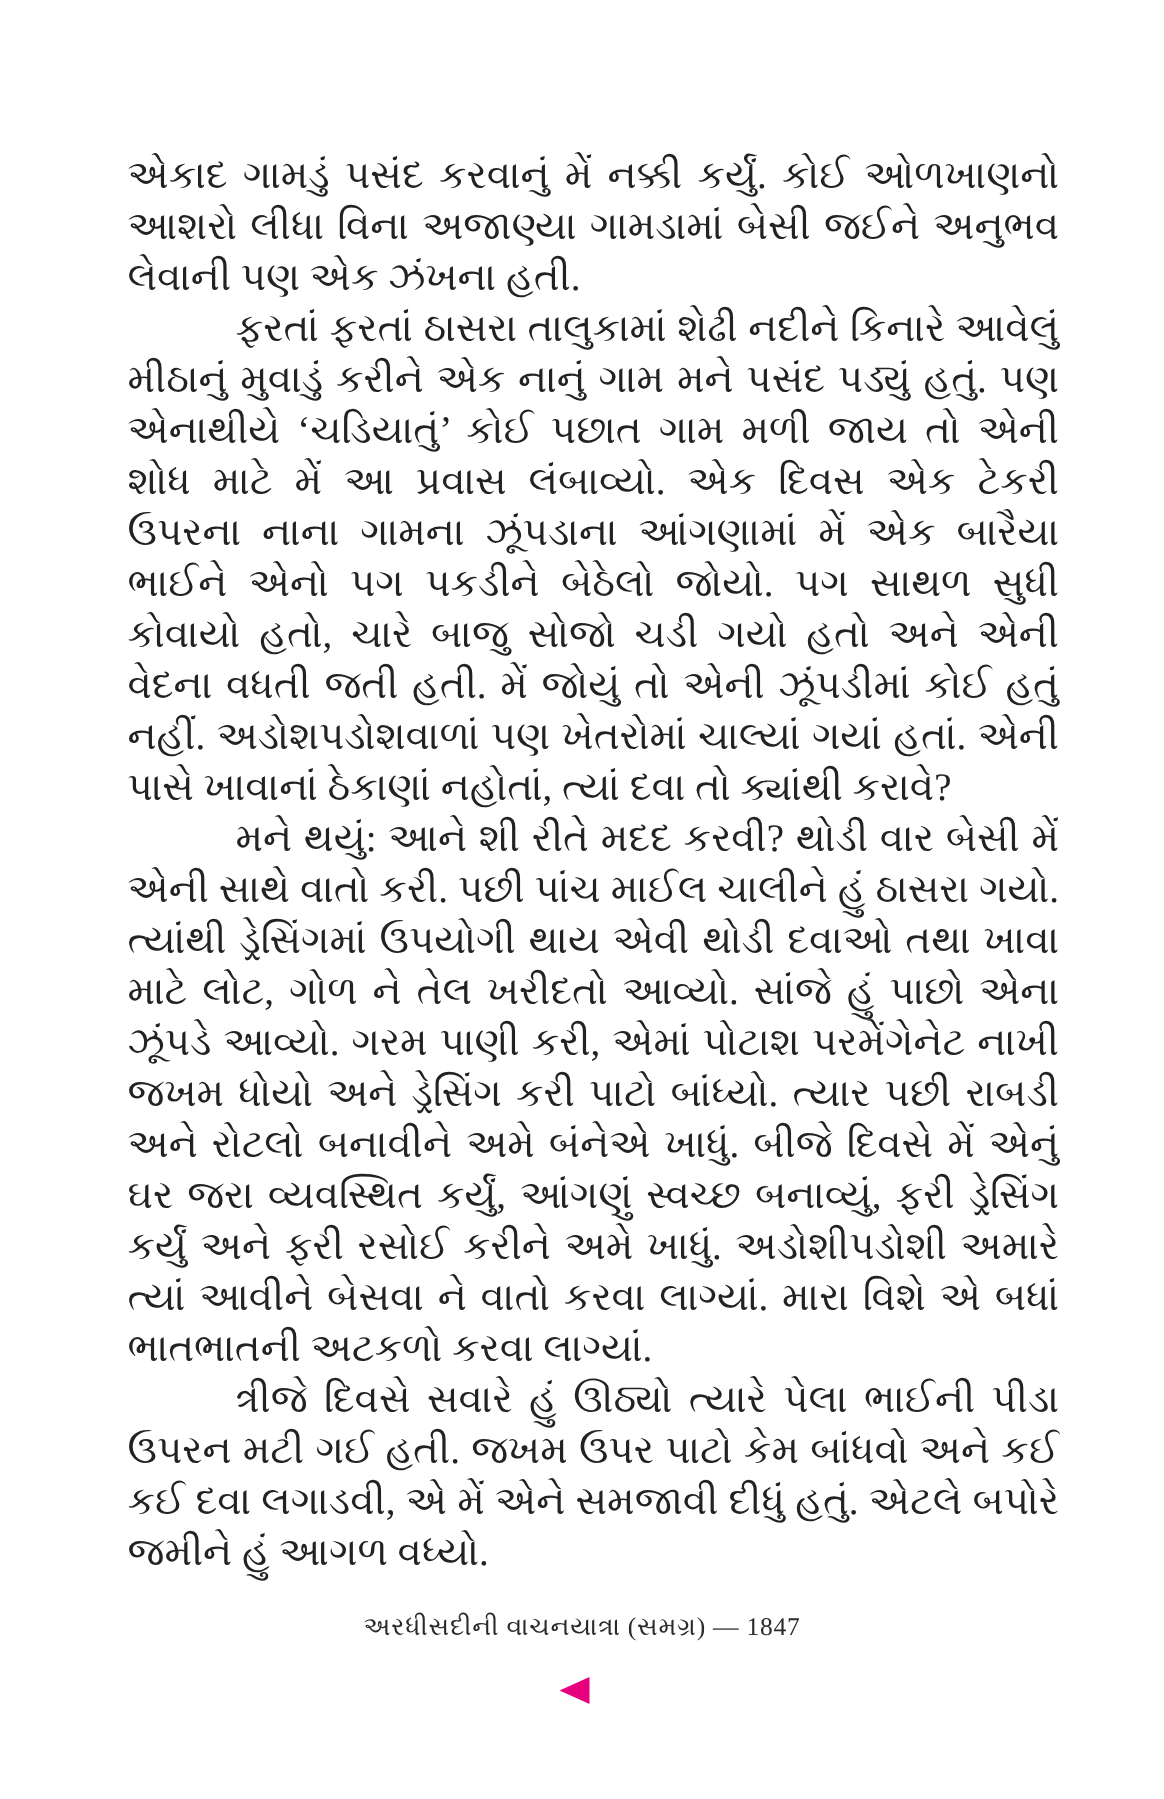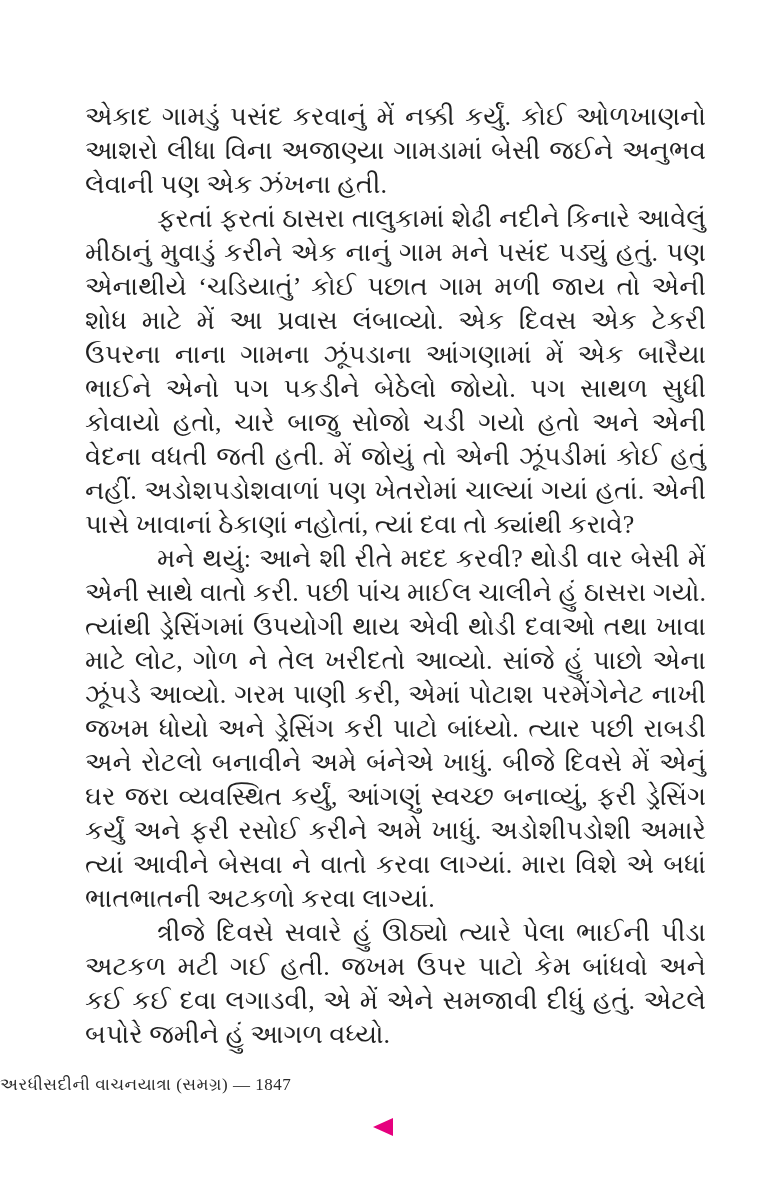--- a/index.html
+++ b/index.html
@@ -30,20 +30,21 @@
     padding: 0;
   }
   .text-block p.indent {
     text-indent: 72px;
   }
   .footer {
     position: absolute;
     left: 0;
     top: 1074px;
     width: 100%;
+    text-align: center;
     color: #2a2a2a;
     font-size: 17px;
     line-height: 22px;
     letter-spacing: 0.5px;
   }
   .footer span { white-space: pre; }
   .nav-prev {
     position: absolute;
     left: 371px;
     top: 1116px;
@@ -69,21 +70,21 @@
 </head>
 <body>
 
 <div class="page">
 
   <main class="text-block">
 
   <p class="">એકાદ ગામડું પસંદ કરવાનું મેં નક્કી કર્યું. કોઈ ઓળખાણનો આશરો લીધા વિના અજાણ્યા ગામડામાં બેસી જઈને અનુભવ લેવાની પણ એક ઝંખના હતી.</p>
       <p class="indent">ફરતાં ફરતાં ઠાસરા તાલુકામાં શેઢી નદીને કિનારે આવેલું મીઠાનું મુવાડું કરીને એક નાનું ગામ મને પસંદ પડ્યું હતું. પણ એનાથીયે ‘ચડિયાતું’ કોઈ પછાત ગામ મળી જાય તો એની શોધ માટે મેં આ પ્રવાસ લંબાવ્યો. એક દિવસ એક ટેકરી ઉપરના નાના ગામના ઝૂંપડાના આંગણામાં મેં એક બારૈયા ભાઈને એનો પગ પકડીને બેઠેલો જોયો. પગ સાથળ સુધી કોવાયો હતો, ચારે બાજુ સોજો ચડી ગયો હતો અને એની વેદના વધતી જતી હતી. મેં જોયું તો એની ઝૂંપડીમાં કોઈ હતું નહીં. અડોશપડોશવાળાં પણ ખેતરોમાં ચાલ્યાં ગયાં હતાં. એની પાસે ખાવાનાં ઠેકાણાં નહોતાં, ત્યાં દવા તો ક્યાંથી કરાવે?</p>
       <p class="indent">મને થયું: આને શી રીતે મદદ કરવી? થોડી વાર બેસી મેં એની સાથે વાતો કરી. પછી પાંચ માઈલ ચાલીને હું ઠાસરા ગયો. ત્યાંથી ડ્રેસિંગમાં ઉપયોગી થાય એવી થોડી દવાઓ તથા ખાવા માટે લોટ, ગોળ ને તેલ ખરીદતો આવ્યો. સાંજે હું પાછો એના ઝૂંપડે આવ્યો. ગરમ પાણી કરી, એમાં પોટાશ પરમેંગેનેટ નાખી જખમ ધોયો અને ડ્રેસિંગ કરી પાટો બાંધ્યો. ત્યાર પછી રાબડી અને રોટલો બનાવીને અમે બંનેએ ખાધું. બીજે દિવસે મેં એનું ઘર જરા વ્યવસ્થિત કર્યું, આંગણું સ્વચ્છ બનાવ્યું, ફરી ડ્રેસિંગ કર્યું અને ફરી રસોઈ કરીને અમે ખાધું. અડોશીપડોશી અમારે ત્યાં આવીને બેસવા ને વાતો કરવા લાગ્યાં. મારા વિશે એ બધાં ભાતભાતની અટકળો કરવા લાગ્યાં.</p>
-      <p class="indent">ત્રીજે દિવસે સવારે હું ઊઠ્યો ત્યારે પેલા ભાઈની પીડા અટકળ મટી ગઈ હતી. જખમ ઉપર પાટો કેમ બાંધવો અને કઈ કઈ દવા લગાડવી, એ મેં એને સમજાવી દીધું હતું. એટલે બપોરે જમીને હું આગળ વધ્યો.</p>
+      <p class="indent">ત્રીજે દિવસે સવારે હું ઊઠ્યો ત્યારે પેલા ભાઈની પીડા ઉપરન મટી ગઈ હતી. જખમ ઉપર પાટો કેમ બાંધવો અને કઈ કઈ દવા લગાડવી, એ મેં એને સમજાવી દીધું હતું. એટલે બપોરે જમીને હું આગળ વધ્યો.</p>
     </main>
 
   <footer class="footer">
     <span>અરધીસદીની વાચનયાત્રા (સમગ્ર)</span><span> — </span><span>1847</span>
   </footer>
 
   <div class="nav-prev">
     <span class="tri" style="border-right-color: rgb(230, 0, 126);"></span>
   </div>
 

